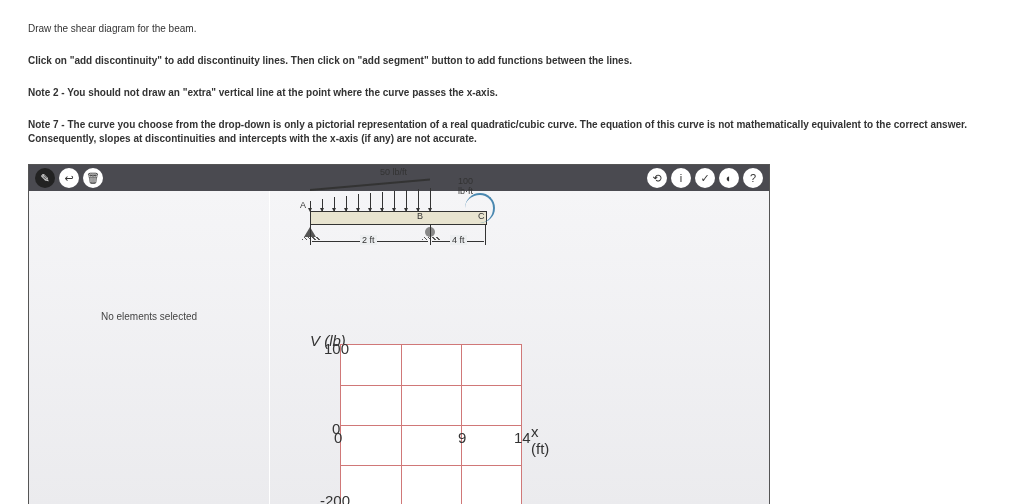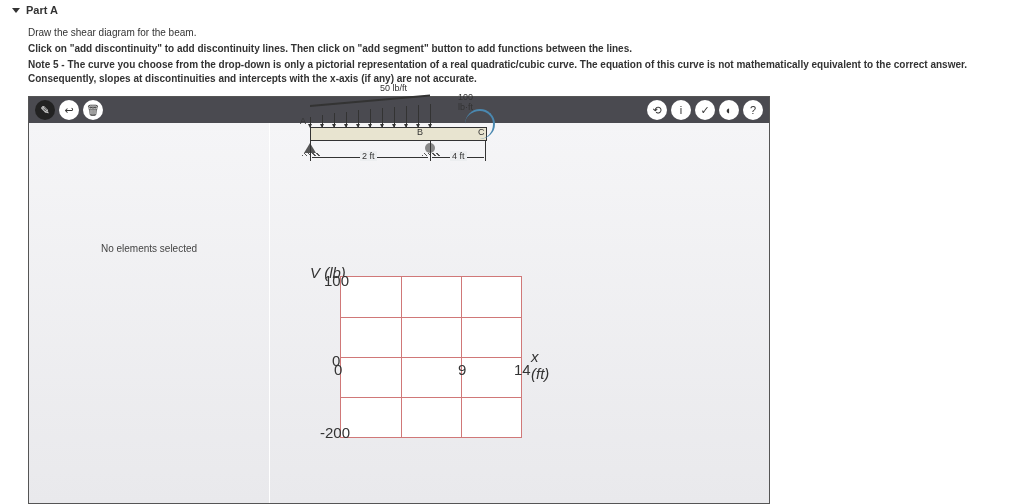--- a/index.html
+++ b/index.html
@@ -1,31 +1,31 @@
 <!DOCTYPE html>
 <html><head>
 <meta charset="utf-8">
 <style>
 body { margin:0; font-family:Arial,sans-serif; font-size:11px; color:#333; background:#fff; }
 .page { padding:4px 12px; }
 .part-header { display:flex; align-items:center; gap:6px; font-weight:bold; font-size:11px; margin-bottom:10px; }
 .caret-down { width:0; height:0; border-left:4px solid transparent; border-right:4px solid transparent; border-top:5px solid #333; }
 .instructions { margin-left:16px; font-size:10px; line-height:1.4; }
-.instructions p { margin:2px 0; }
+.instructions p { margin:18px 0; }
 .bold { font-weight:bold; }
 .editor { margin:10px 0 0 16px; border:1px solid #555; width:740px; background:#fff; }
 .toolbar { background:#4a4a50; height:26px; display:flex; align-items:center; justify-content:space-between; padding:0 6px; }
 .tb-group { display:flex; gap:4px; }
 .tb-btn { width:20px; height:20px; border-radius:10px; background:#fff; color:#333; display:flex; align-items:center; justify-content:center; font-size:11px; cursor:pointer; }
 .tb-btn.dark { background:#222; color:#fff; }
 .canvas { display:flex; height:380px; background:linear-gradient(#f5f5f7,#e9e9ec); }
 .left-panel { width:240px; border-right:1px solid #fff; display:flex; align-items:flex-start; justify-content:center; padding-top:120px; font-size:10px; color:#444; }
 .right-panel { position:relative; flex:1; }
 
-.beam-wrap { position:absolute; top:4px; left:40px; }
+.beam-wrap { position:absolute; top:20px; left:40px; }
 .beam { position:relative; width:175px; height:12px; background:#e8e4d0; border:1px solid #333; }
 .dist-load { position:absolute; top:-24px; left:0; width:120px; height:24px; }
 .dist-arrow { position:absolute; width:1px; background:#333; bottom:0; }
 .dist-arrow::after { content:''; position:absolute; bottom:-1px; left:-2px; width:0; height:0; border-left:2.5px solid transparent; border-right:2.5px solid transparent; border-top:4px solid #333; }
 .dist-top { position:absolute; background:#333; height:2px; }
 .support-pin { position:absolute; left:-6px; bottom:-12px; width:0; height:0; border-left:6px solid transparent; border-right:6px solid transparent; border-bottom:10px solid #555; }
 .support-roll { position:absolute; left:115px; bottom:-12px; width:10px; height:10px; background:#888; border-radius:50%; }
 .support-base { position:absolute; bottom:-15px; width:18px; height:3px; }
 .hatch { background:repeating-linear-gradient(45deg,#555,#555 1px,transparent 1px,transparent 3px); }
 .curve-arrow { position:absolute; top:-18px; right:-8px; width:28px; height:28px; border:2px solid #4a88b0; border-left:none; border-bottom:none; border-radius:50%; }
@@ -36,29 +36,26 @@
 .graph { position:absolute; top:125px; left:40px; width:240px; height:210px; }
 .grid-box { position:absolute; top:28px; left:30px; width:180px; height:160px; border:1px solid #d07878; background:#fff; }
 .grid-box .row { position:absolute; left:0; right:0; border-top:1px solid #d07878; }
 .grid-box .col { position:absolute; top:0; bottom:0; border-left:1px solid #d07878; }
 .axis-lbl { position:absolute; font-size:15px; color:#333; }
 </style>
 </head>
 <body>
 
 <div class="page">
-  <div class="part-header">
-    <span class="caret-down"></span>
-    <span>Part A</span>
-  </div>
 
   <div class="instructions">
     <p>Draw the shear diagram for the beam.</p>
     <p class="bold">Click on "add discontinuity" to add discontinuity lines. Then click on "add segment" button to add functions between the lines.</p>
-    <p class="bold">Note 5 - The curve you choose from the drop-down is only a pictorial representation of a real quadratic/cubic curve. The equation of this curve is not mathematically equivalent to the correct answer. Consequently, slopes at discontinuities and intercepts with the x-axis (if any) are not accurate.</p>
+    <p class="bold">Note 2 - You should not draw an "extra" vertical line at the point where the curve passes the x-axis.</p>
+    <p class="bold">Note 7 - The curve you choose from the drop-down is only a pictorial representation of a real quadratic/cubic curve. The equation of this curve is not mathematically equivalent to the correct answer. Consequently, slopes at discontinuities and intercepts with the x-axis (if any) are not accurate.</p>
   </div>
 
   <div class="editor">
     <div class="toolbar">
       <div class="tb-group">
         <span class="tb-btn dark">✎</span>
         <span class="tb-btn">↩</span>
         <span class="tb-btn">🗑</span>
       </div>
       <div class="tb-group">
@@ -119,19 +116,19 @@
             <div class="row" style="top:120px"></div>
             <div class="col" style="left:60px"></div>
             <div class="col" style="left:120px"></div>
           </div>
           <span class="axis-lbl" style="top:24px;left:14px">100</span>
           <span class="axis-lbl" style="top:104px;left:22px">0</span>
           <span class="axis-lbl" style="top:176px;left:10px">-200</span>
           <span class="axis-lbl" style="top:113px;left:24px">0</span>
           <span class="axis-lbl" style="top:113px;left:148px">9</span>
           <span class="axis-lbl" style="top:113px;left:204px">14</span>
-          <span class="axis-lbl" style="top:100px;left:221px;font-style:italic">x (ft)</span>
+          <span class="axis-lbl" style="top:107px;left:221px;">x (ft)</span>
         </div>
       </div>
     </div>
 
   </div>
 </div>
 
 </body></html>

